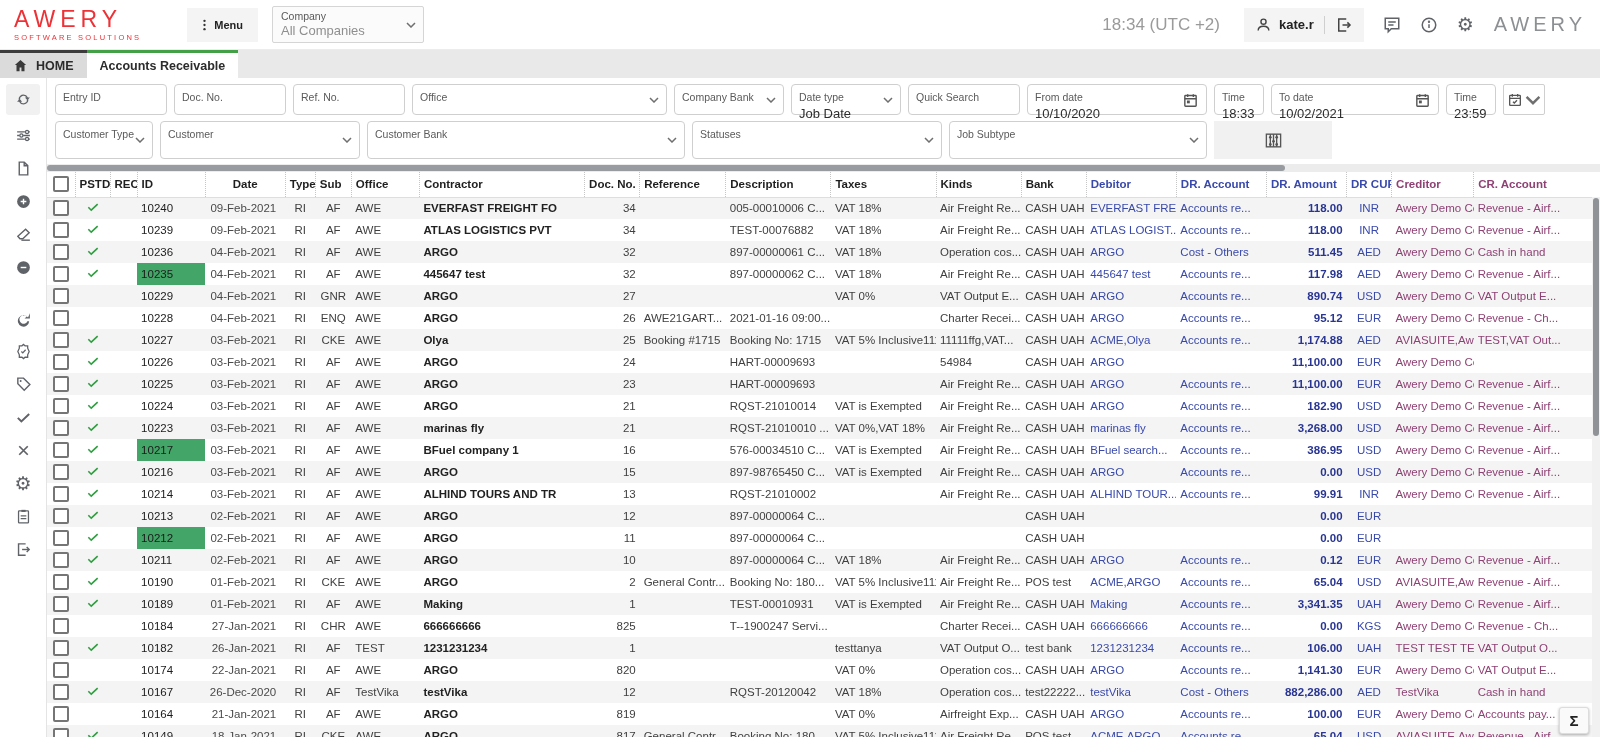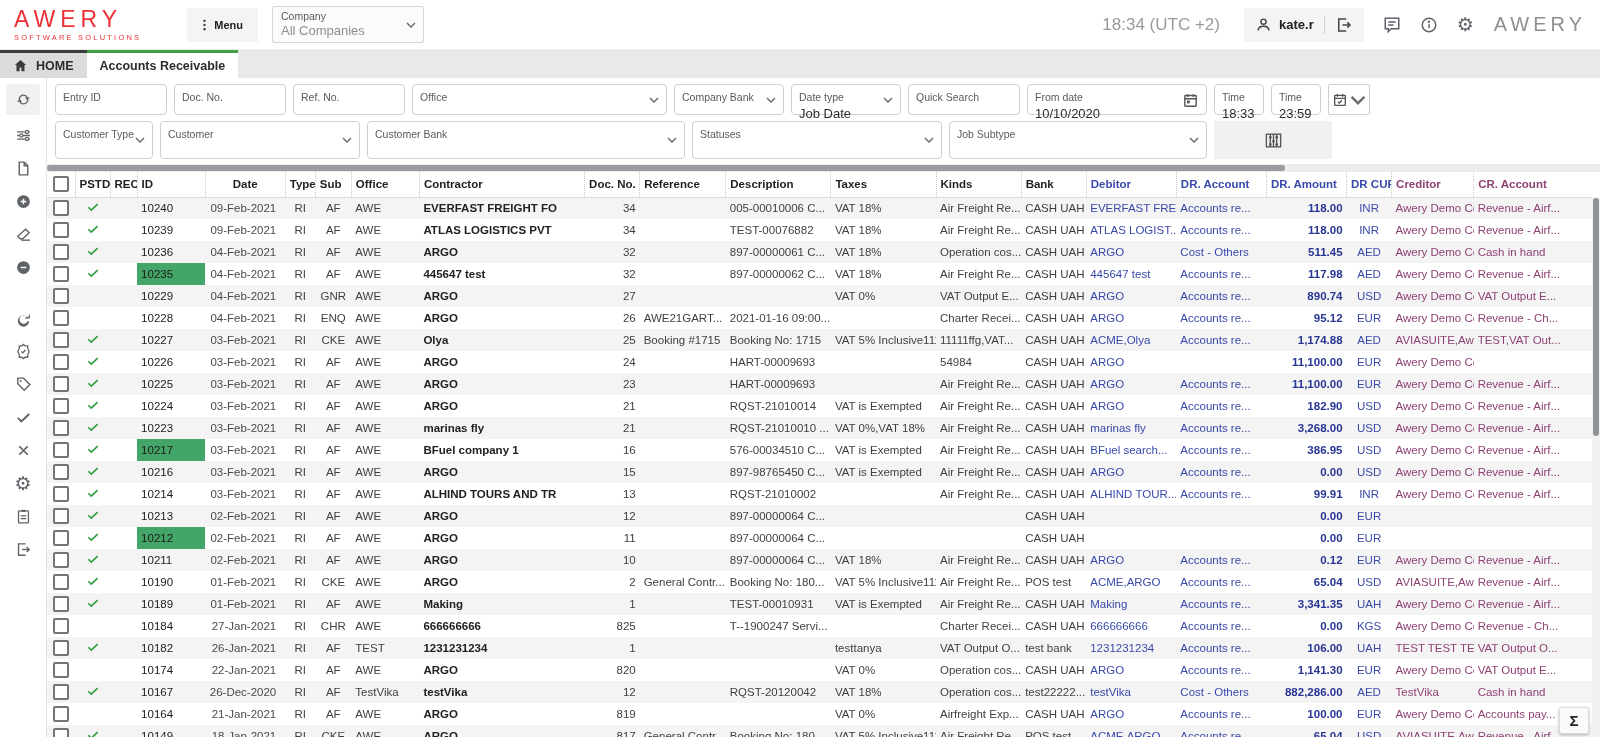--- a/index.html
+++ b/index.html
@@ -263,20 +263,25 @@
                 <path d="M1 1l4 4 4-4" fill="none" stroke="#6f6f6f" stroke-width="1.5"></path>
               </svg>
             </span></div>
         <div class="ffield w112"><span class="f-label">Quick Search</span></div>
         <div class="ffield w180"><span class="f-label">From date</span><div class="f-value">10/10/2020</div><span class="calicon"><svg viewBox="0 0 24 24" fill="none" stroke="#555" stroke-width="2">
                 <rect x="4" y="5" width="16" height="15" rx="1"></rect>
                 <path d="M8 3v4M16 3v4M4 9.5h16"></path>
                 <rect x="7" y="12" width="4" height="4" fill="#555" stroke="none"></rect>
               </svg></span></div>
         <div class="ffield w50"><span class="f-label">Time</span><div class="f-value">18:33</div></div>
+        <div class="ffield w168"><span class="f-label">To date</span><div class="f-value">10/02/2021</div><span class="calicon"><svg viewBox="0 0 24 24" fill="none" stroke="#555" stroke-width="2">
+                <rect x="4" y="5" width="16" height="15" rx="1"></rect>
+                <path d="M8 3v4M16 3v4M4 9.5h16"></path>
+                <rect x="7" y="12" width="4" height="4" fill="#555" stroke="none"></rect>
+              </svg></span></div>
         <div class="ffield w50"><span class="f-label">Time</span><div class="f-value">23:59</div></div>
         <div class="calbtn">
             <span class="hicon">
               <svg viewBox="0 0 24 24" fill="none" stroke="#555" stroke-width="2">
                 <rect x="4" y="5" width="16" height="15" rx="1"></rect>
                 <path d="M8 3v4M16 3v4M4 9.5h16"></path>
                 <path d="M9 14.5l2 2 4-4"></path>
               </svg>
             </span>
             <span class="chev">

